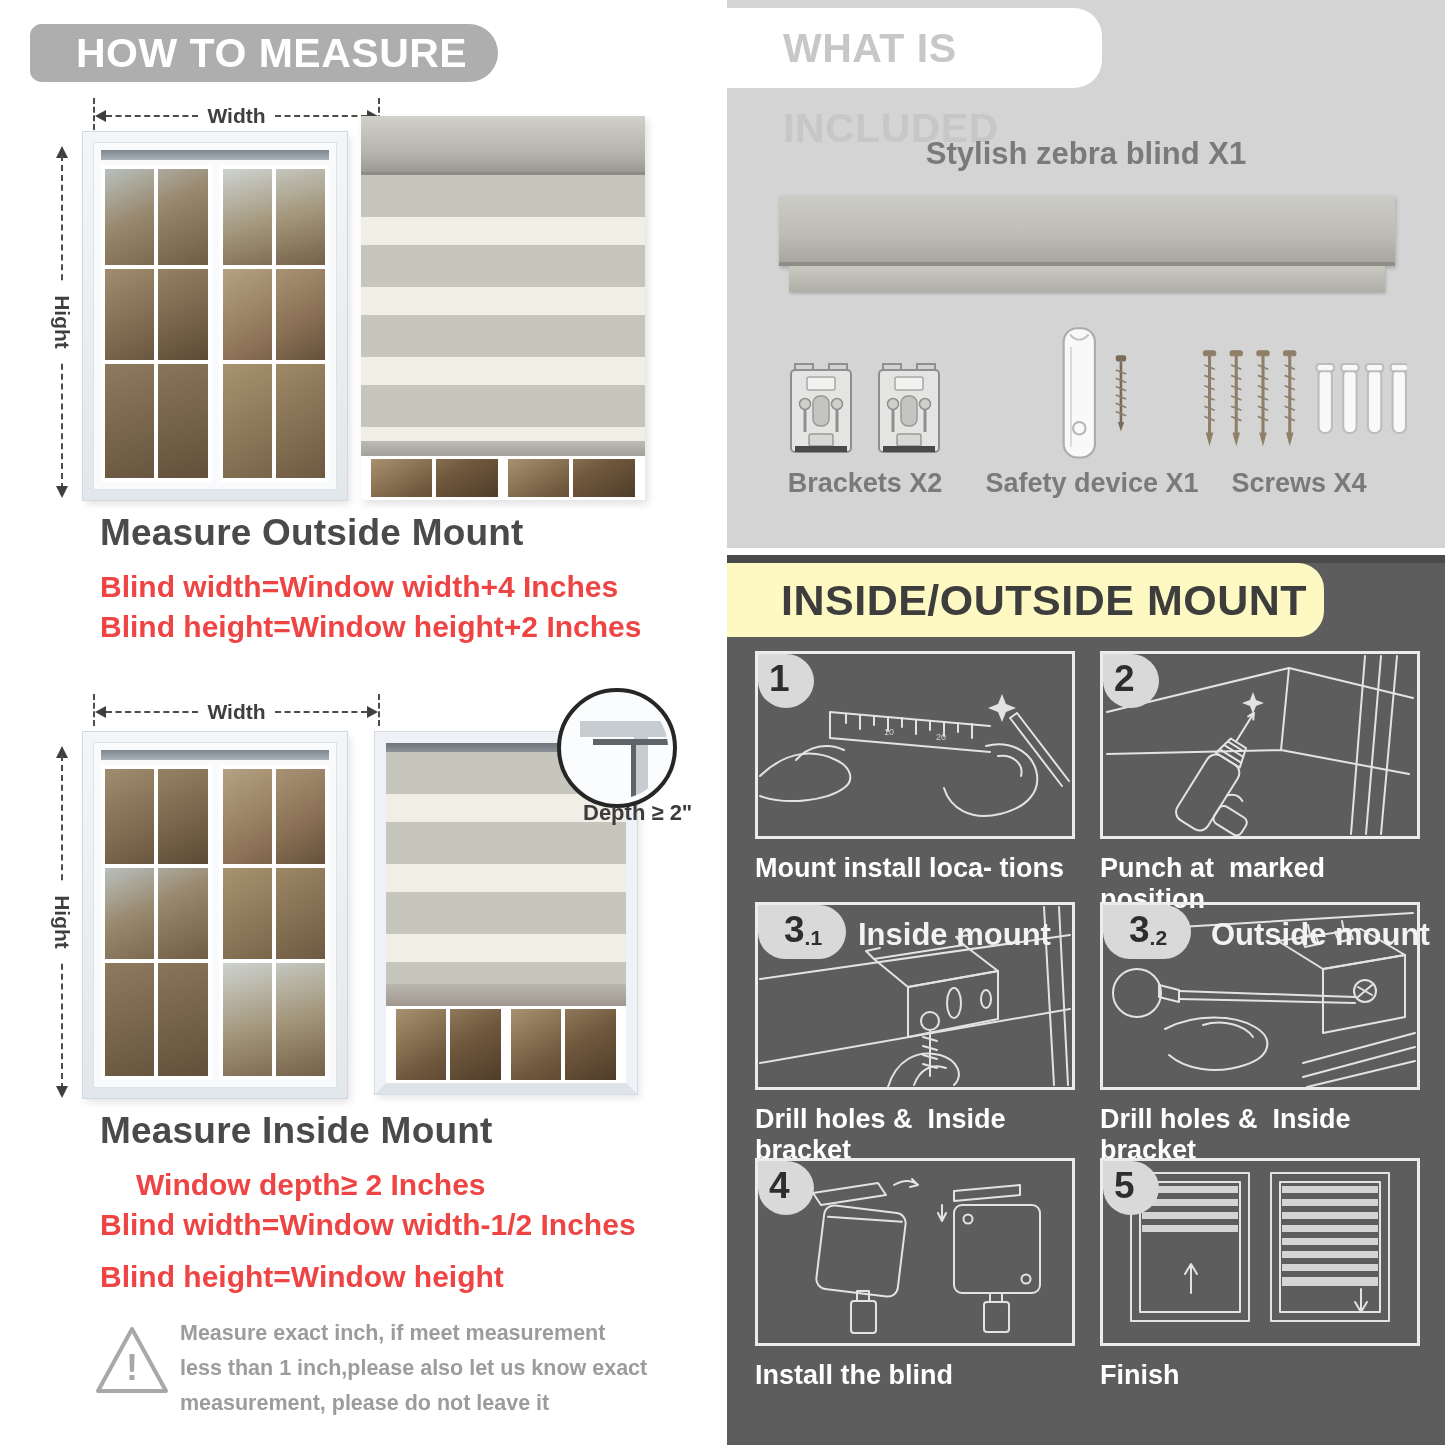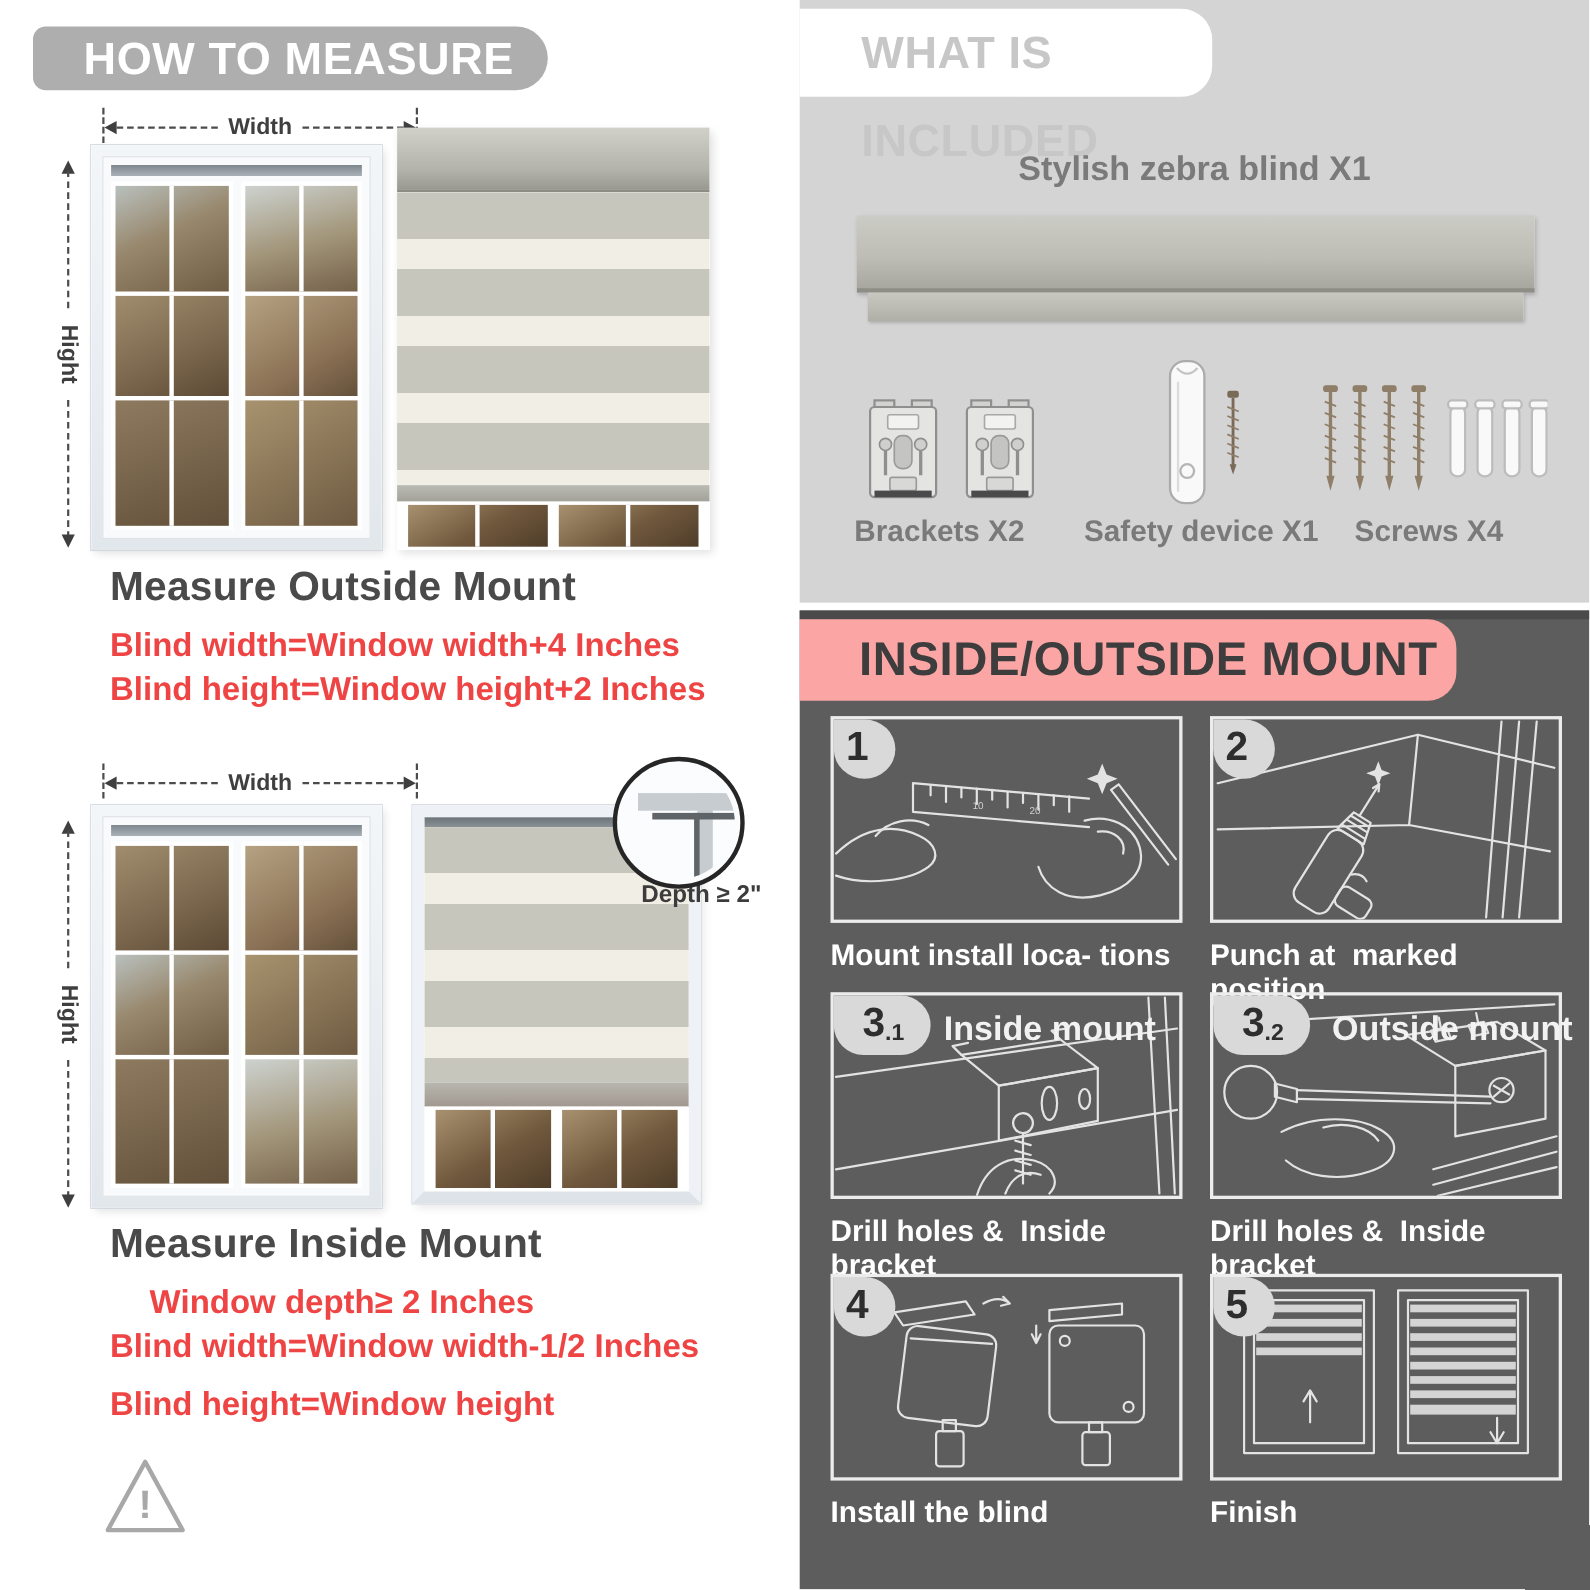--- a/index.html
+++ b/index.html
@@ -98,27 +98,27 @@
   .bar-main{position:absolute;left:52px;top:196px;width:616px;height:70px;
     background:linear-gradient(180deg,#ccccc6,#bdbdb5 55%,#a5a49c);box-shadow:inset 0 -4px 0 #8f8e86,1px 2px 4px rgba(0,0,0,.2);}
   .bar-lip{position:absolute;left:62px;top:266px;width:596px;height:26px;
     background:linear-gradient(180deg,#c9c9c1,#b0afa7);box-shadow:1px 2px 3px rgba(0,0,0,.18);}
   .part{position:absolute;display:flex;align-items:flex-end;justify-content:center;gap:16px;}
   .part-brackets{left:48px;top:336px;width:180px;height:130px;}
   .part-safety{left:295px;top:322px;width:150px;height:148px;}
   .part-screws{left:462px;top:340px;width:220px;height:120px;}
   .part-label{position:absolute;top:468px;width:220px;text-align:center;
     font-size:27px;font-weight:700;color:#7a7a7a;white-space:nowrap;}
-  .lab1{left:17px;} .lab2{left:255px;} .lab3{left:462px;}
+  .lab1{left:28px;} .lab2{left:255px;} .lab3{left:462px;}
 
   .gap-white{left:727px;top:548px;width:718px;height:7px;background:#ffffff;}
 
   .mount-panel{left:727px;top:555px;width:718px;height:890px;background:#5d5d5d;}
   .mount-panel::before{content:'';position:absolute;left:0;top:0;width:100%;height:8px;background:#4a4a4a;}
-  .mount-band{position:absolute;left:0;top:8px;width:597px;height:74px;background:#fca5a5;
+  .mount-band{position:absolute;left:0;top:8px;width:597px;height:74px;background:#fef9c3;
     border-radius:0 26px 26px 0;color:#3d3d3d;font-size:43px;font-weight:800;
     line-height:74px;padding-left:54px;letter-spacing:.5px;box-sizing:border-box;}
 
   .step{position:absolute;width:320px;}
   .s1{left:28px;top:96px;}  .s2{left:373px;top:96px;}
   .s3{left:28px;top:347px;} .s4{left:373px;top:347px;}
   .s5{left:28px;top:603px;} .s6{left:373px;top:603px;}
   .frame{position:relative;width:320px;height:188px;border:3px solid #ececec;box-sizing:border-box;}
   .art{position:absolute;inset:0;width:100%;height:100%;}
   .badge{position:absolute;top:0;left:0;background:#d9d9d9;color:#2e2e2e;
@@ -239,20 +239,21 @@
   <div class="abs m-line" style="top:1168px;margin-left:36px;">Window depth≥ 2 Inches</div>
   <div class="abs m-line" style="top:1208px;">Blind width=Window width-1/2 Inches</div>
   <div class="abs m-line" style="top:1248px;margin-top:12px;">Blind height=Window height</div>
 
   <div class="abs warn-icon">
     <svg viewBox="0 0 80 76" width="80" height="76">
       <path d="M40,7 L74,69 L6,69 Z" fill="none" stroke="#a8a8a8" stroke-width="4" stroke-linejoin="round"></path>
       <text x="40" y="58" text-anchor="middle" font-size="36" font-weight="bold" fill="#a8a8a8">!</text>
     </svg>
   </div>
+  <div class="abs warn-text">Measure exact inch, if meet measurement less than 1 inch,please also let us know exact measurement, please do not leave it</div>
 
   <div class="abs right-top">
     <div class="inc-band">WHAT IS INCLUDED</div>
     <div class="product-label">Stylish zebra blind X1</div>
     <div class="bar-main"></div>
     <div class="bar-lip"></div>
 
     <div class="part part-brackets">
       <svg viewBox="0 0 72 104" width="72" height="108">
         <rect x="10" y="4" width="18" height="9" fill="#d2d2d0" stroke="#8f8f8f" stroke-width="2"></rect>

